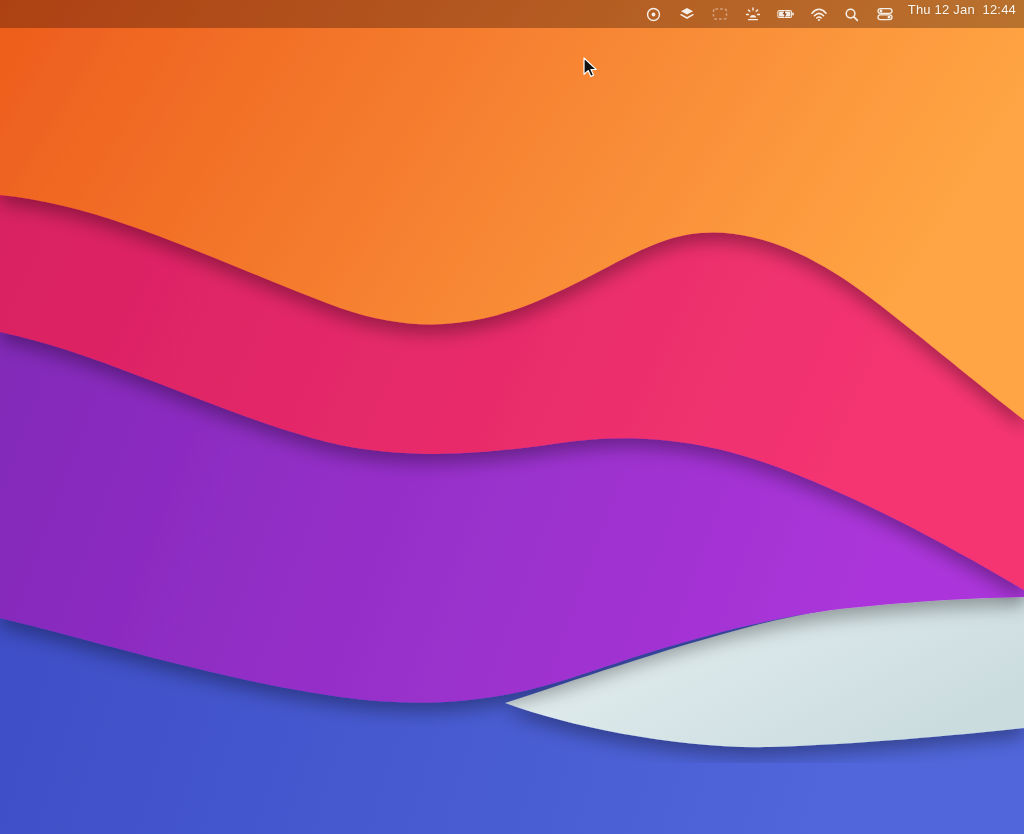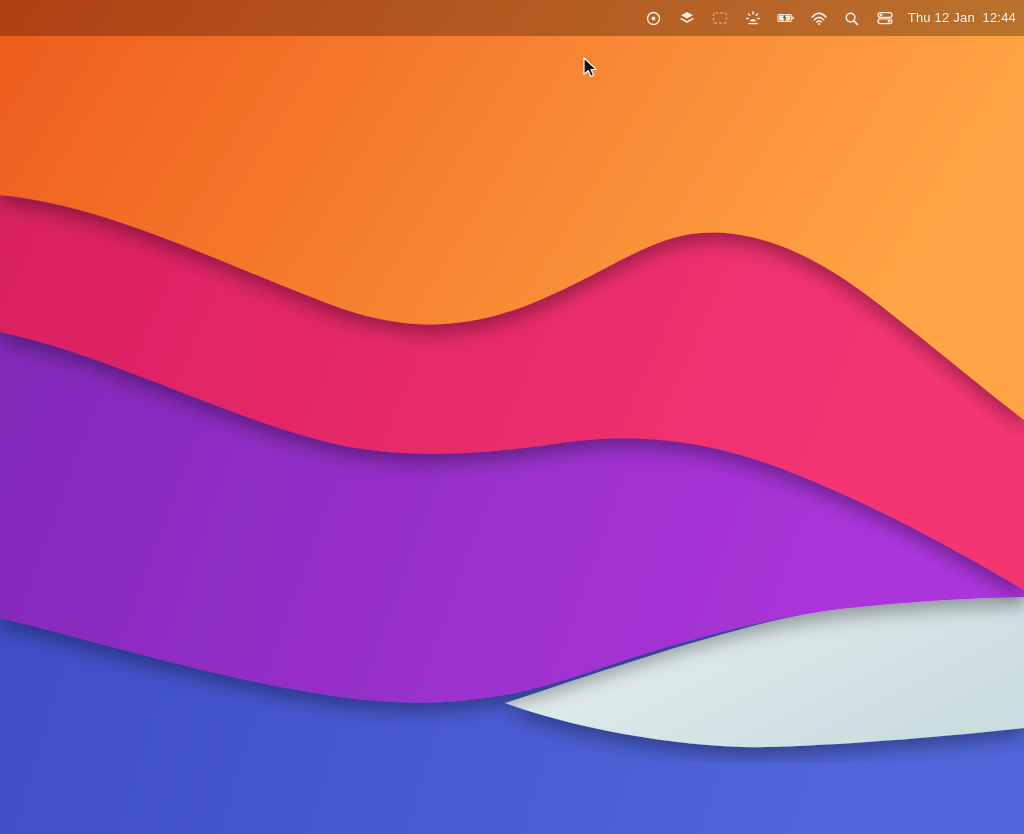--- a/index.html
+++ b/index.html
@@ -3,23 +3,23 @@
 <meta charset="utf-8">
 <style>
   html,body{margin:0;padding:0;}
   body{
     width:1024px;height:834px;overflow:hidden;position:relative;
     font-family:"Liberation Sans", sans-serif;
     background:#ef5f1d;
   }
   .wallpaper{position:absolute;inset:0;width:1024px;height:834px;display:block;}
   .menu-bar{
-    position:absolute;top:0;left:0;width:1024px;height:36px;
+    position:absolute;top:0;left:0;width:1024px;height:28px;
     background:rgba(25,4,0,0.30);
-    display:flex;align-items:center;justify-content:flex-end;
+    display:flex;justify-content:flex-end;
     box-sizing:border-box;padding:0 8px 0 10px;
     z-index:10;
   }
   .menu-bar-left{flex:1 1 auto;height:100%;}
   .status-icons{display:flex;align-items:center;gap:15px;}
   .status-icon{width:18px;height:18px;display:flex;align-items:center;justify-content:center;}
   .status-icon svg{display:block;}
   .status-icon.dim{opacity:0.45;}
   .menu-clock{
     color:#fdf6ee;font-size:13px;line-height:20px;margin-left:14px;

